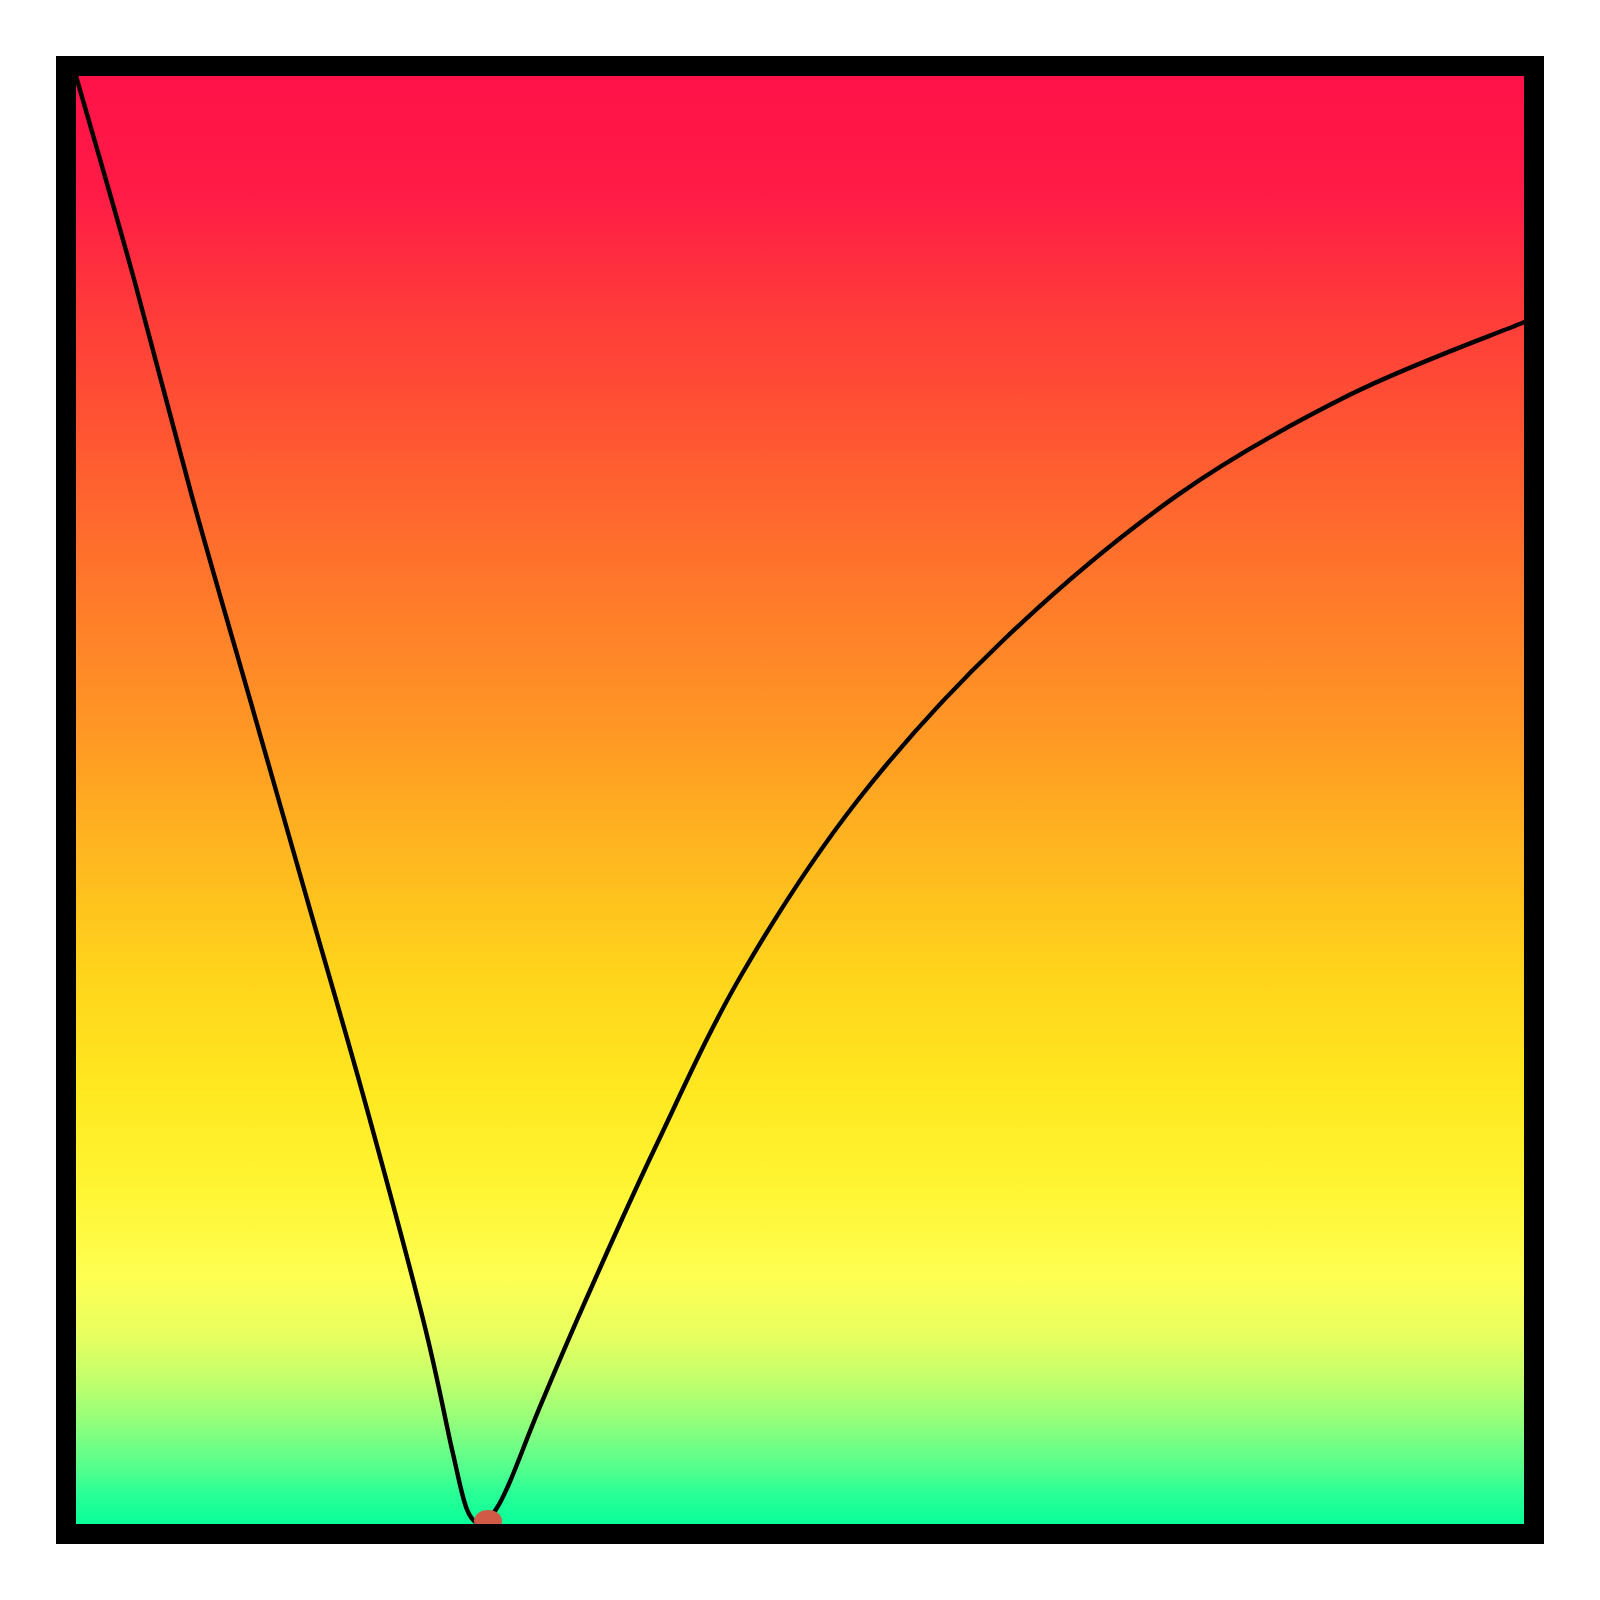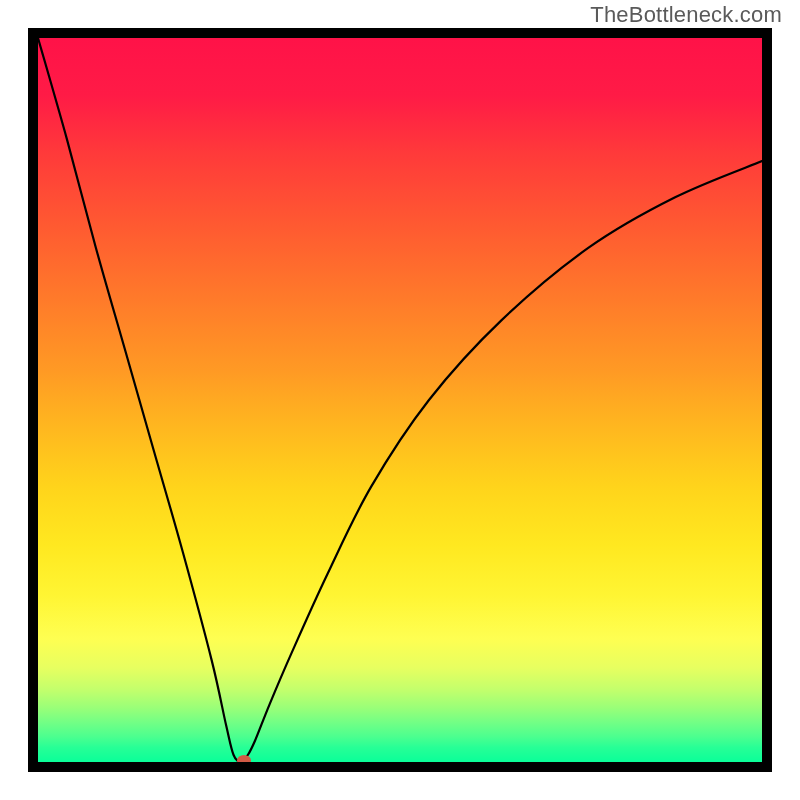--- a/index.html
+++ b/index.html
@@ -79,21 +79,20 @@
     height: 11px;
     border-radius: 7px / 5.5px;
     background: #d05a45;
   }
 </style>
 </head>
 <body>
 
 <div class="container">
 
-  <div class="watermark">TheBottleneck.com</div>
 
   <div class="frame">
     <div class="plot-area">
       <div class="gradient-bg"></div>
 
       <svg class="curve" viewBox="0 0 724 724" preserveAspectRatio="none">
 
         <path id="curve-path" fill="none" stroke="#000000" stroke-width="2.2" stroke-linejoin="round" stroke-linecap="round" d="M 0 0 C 4.826666666666667 16.893333333333334, 19.306666666666665 66.36666666666667, 28.96 101.36000000000001 C 38.61333333333334 136.35333333333335, 48.266666666666666 174.9666666666667, 57.92 209.96000000000004 C 67.57333333333334 244.95333333333338, 77.22666666666666 277.5333333333334, 86.88 311.32000000000005 C 96.53333333333333 345.1066666666667, 106.18666666666667 378.8933333333334, 115.84 412.68 C 125.49333333333334 446.46666666666664, 135.14666666666668 479.0466666666666, 144.8 514.04 C 154.45333333333335 549.0333333333333, 166.51999999999998 593.68, 173.76 622.64 C 181 651.6, 184.62 672.1133333333332, 188.24 687.8 C 191.86 703.4866666666667, 193.0666666666667 710.7266666666667, 195.48000000000002 716.76 C 197.89333333333335 722.7933333333333, 200.3066666666667 724, 202.72000000000003 724 C 205.13333333333335 724, 207.54666666666665 720.38, 209.95999999999998 716.76 C 212.3733333333333 713.14, 213.57999999999998 710.7266666666667, 217.2 702.28 C 220.82 693.8333333333333, 225.64666666666668 680.5600000000001, 231.68 666.08 C 237.71333333333334 651.6, 243.74666666666664 637.12, 253.39999999999998 615.4 C 263.0533333333333 593.68, 276.3266666666667 563.5133333333333, 289.6 535.76 C 302.87333333333333 508.00666666666666, 316.1466666666667 477.84, 333.04 448.88 C 349.93333333333334 419.92, 369.24 389.75333333333333, 390.96000000000004 362 C 412.68000000000006 334.24666666666667, 436.81333333333333 307.7, 463.36 282.36 C 489.9066666666667 257.02000000000004, 521.28 230.4733333333334, 550.24 209.96000000000004 C 579.2 189.4466666666667, 608.16 173.75999999999996, 637.12 159.27999999999997 C 666.08 144.79999999999998, 709.52 129.11333333333337, 724 123.08000000000004"></path>
       </svg>
 

